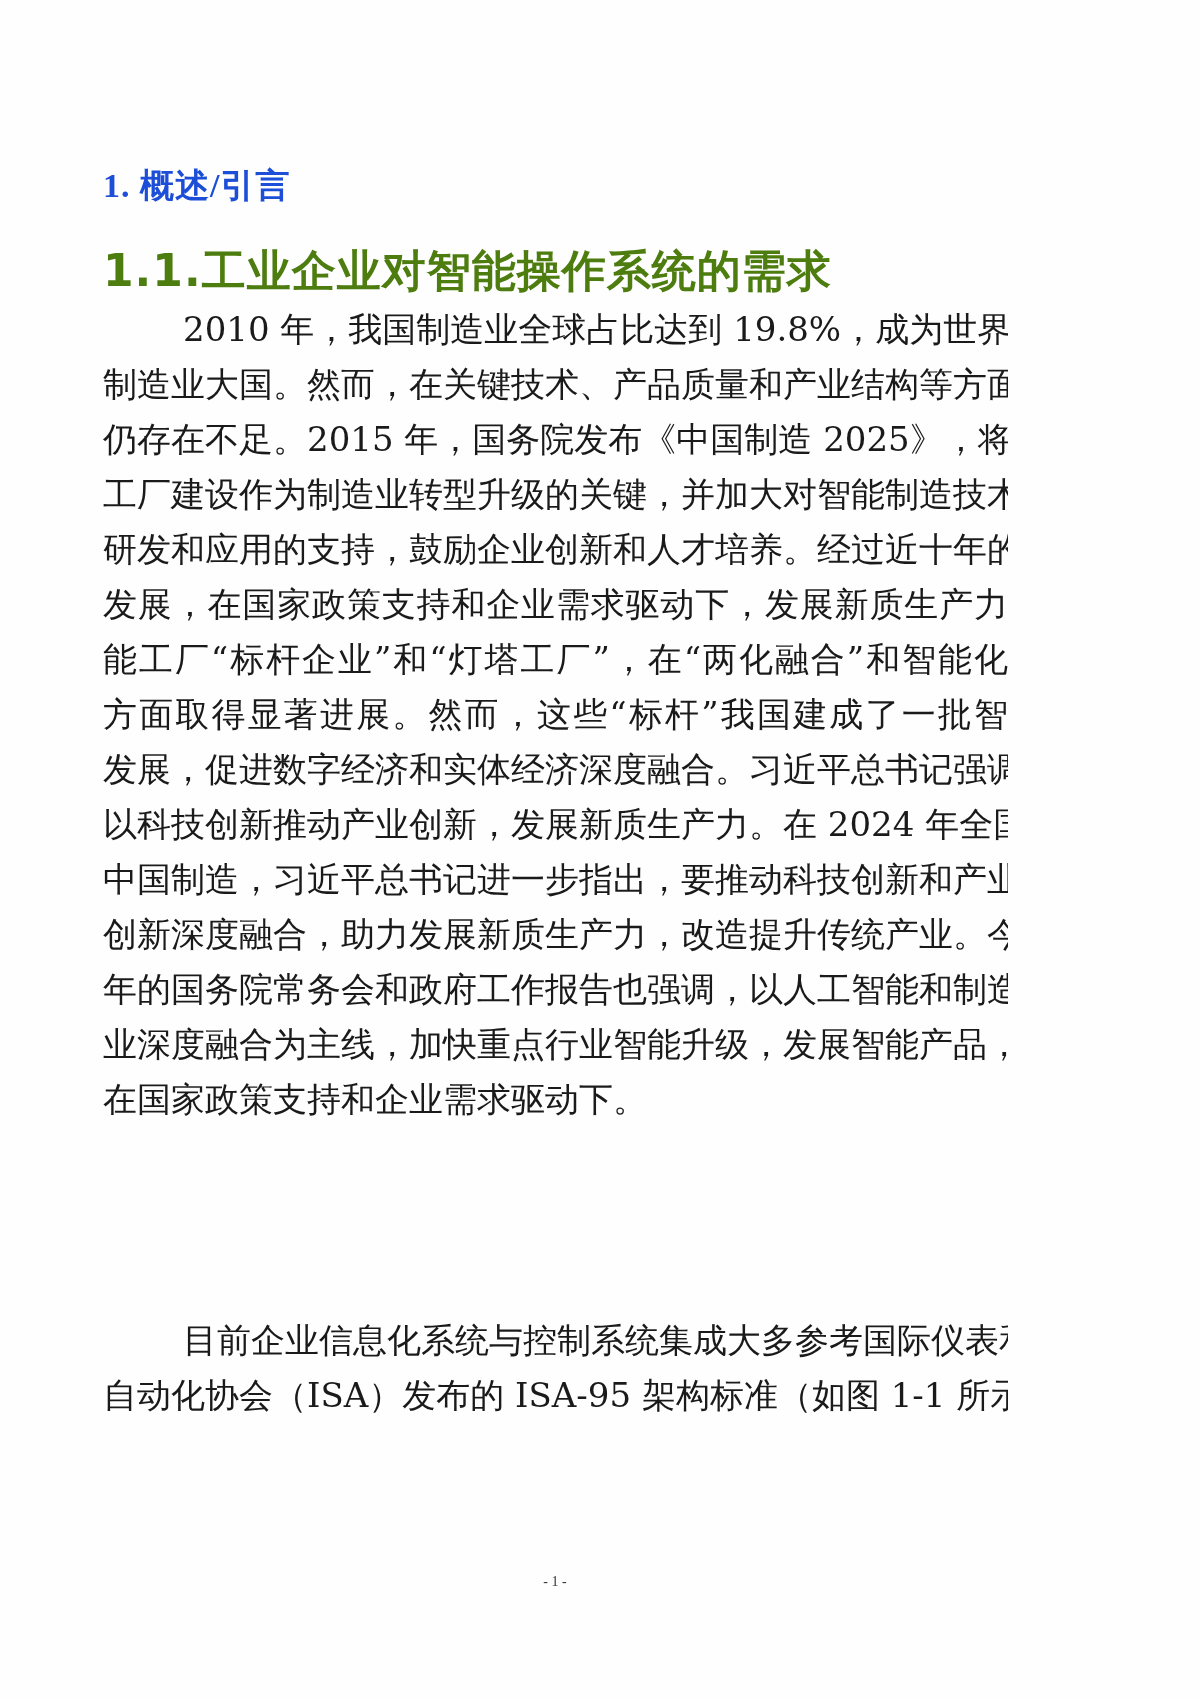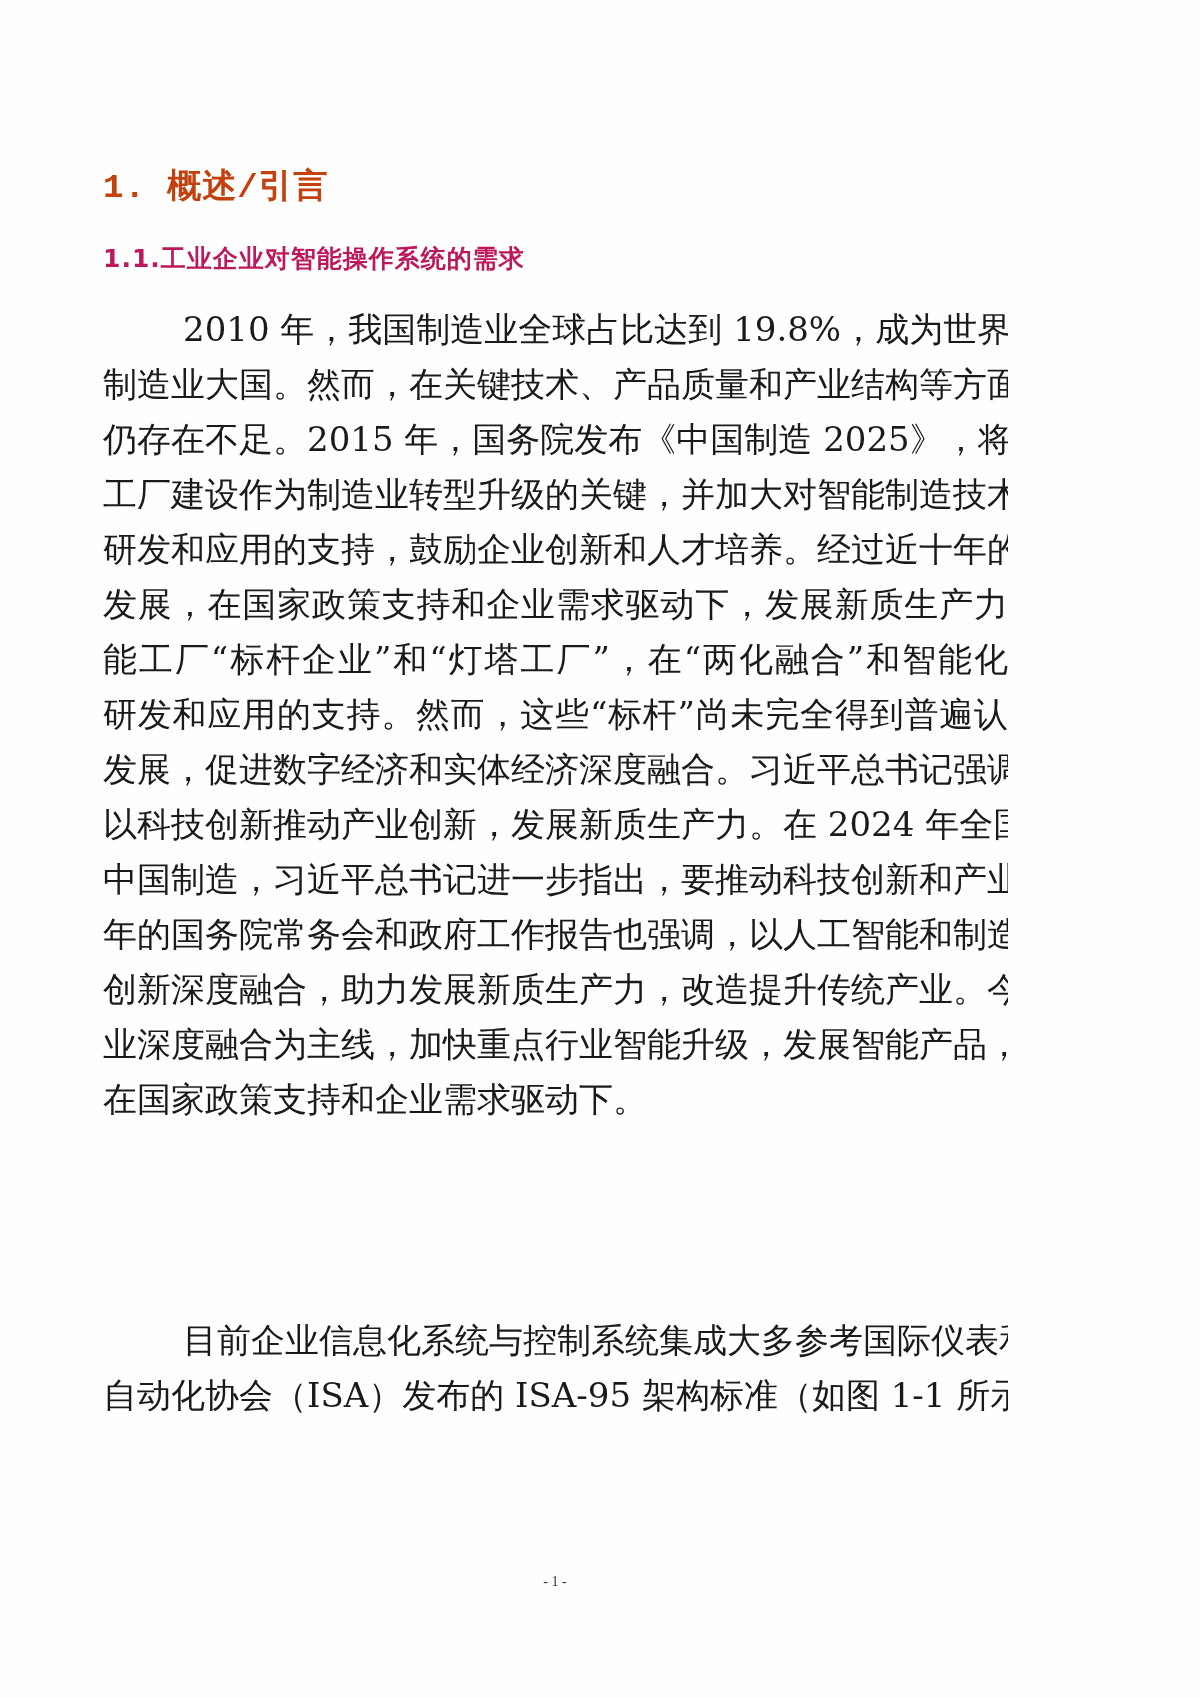--- a/index.html
+++ b/index.html
@@ -4,29 +4,29 @@
 <style>
   html, body { margin: 0; padding: 0; background: #ffffff; }
   body {
     width: 1200px; height: 1698px; position: relative; overflow: hidden;
     font-family: "DejaVu Serif", "Liberation Serif", serif;
     color: #1a1a1a;
   }
   .page { position: absolute; left: 0; top: 0; width: 1200px; height: 1698px; background: #fefefe; }
   .h1 {
     position: absolute; left: 103px; top: 163px;
-    font-family: Liberation Mono, monospace;
+    font-family: Liberation Serif, serif;
     font-weight: bold; font-size: 34px; letter-spacing: 1px; white-space: nowrap;
-    color: #c2410c;
+    color: #1d4ed8;
   }
   .h2 {
     position: absolute; left: 103px; top: 242px;
     font-family: "DejaVu Sans", "Liberation Sans", sans-serif;
-    font-weight: bold; font-size: 25px; letter-spacing: 1px; white-space: nowrap;
-    color: #be185d;
+    font-weight: bold; font-size: 44px; letter-spacing: 1px; white-space: nowrap;
+    color: #4d7c0f;
   }
   .para { position: absolute; left: 103px; width: 905px; }
   .line {
     height: 55px; line-height: 55px; font-size: 34px; white-space: nowrap;
     text-align: justify; text-align-last: justify; overflow: hidden;
   }
   .line.last { text-align-last: left; }
   .line.indent { padding-left: 80px; }
   .pagenum {
     position: absolute; left: 0; width: 1110px; top: 1574px; text-align: center;
@@ -42,26 +42,26 @@
   <div class="h2">1.1.工业企业对智能操作系统的需求</div>
 
   <div class="para" style="top:302px;">
     <div class="line indent">2010 年，我国制造业全球占比达到 19.8%，成为世界第一</div>
     <div class="line">制造业大国。然而，在关键技术、产品质量和产业结构等方面</div>
     <div class="line">仍存在不足。2015 年，国务院发布《中国制造 2025》，将智能</div>
     <div class="line">工厂建设作为制造业转型升级的关键，并加大对智能制造技术</div>
     <div class="line">研发和应用的支持，鼓励企业创新和人才培养。经过近十年的</div>
     <div class="line">发展，在国家政策支持和企业需求驱动下，发展新质生产力</div>
     <div class="line">能工厂“标杆企业”和“灯塔工厂”，在“两化融合”和智能化</div>
-    <div class="line">研发和应用的支持。然而，这些“标杆”尚未完全得到普遍认</div>
+    <div class="line">方面取得显著进展。然而，这些“标杆”我国建成了一批智</div>
     <div class="line">发展，促进数字经济和实体经济深度融合。习近平总书记强调，</div>
     <div class="line">以科技创新推动产业创新，发展新质生产力。在 2024 年全国科</div>
     <div class="line">中国制造，习近平总书记进一步指出，要推动科技创新和产业</div>
+    <div class="line">创新深度融合，助力发展新质生产力，改造提升传统产业。今</div>
     <div class="line">年的国务院常务会和政府工作报告也强调，以人工智能和制造</div>
-    <div class="line">创新深度融合，助力发展新质生产力，改造提升传统产业。今</div>
     <div class="line">业深度融合为主线，加快重点行业智能升级，发展智能产品，</div>
     <div class="line last">在国家政策支持和企业需求驱动下。</div>
   </div>
 
   <div class="para" style="top:1313px;">
     <div class="line indent">目前企业信息化系统与控制系统集成大多参考国际仪表和</div>
     <div class="line">自动化协会（ISA）发布的 ISA-95 架构标准（如图 1-1 所示）</div>
   </div>
 
   <div class="pagenum">- 1 -</div>

